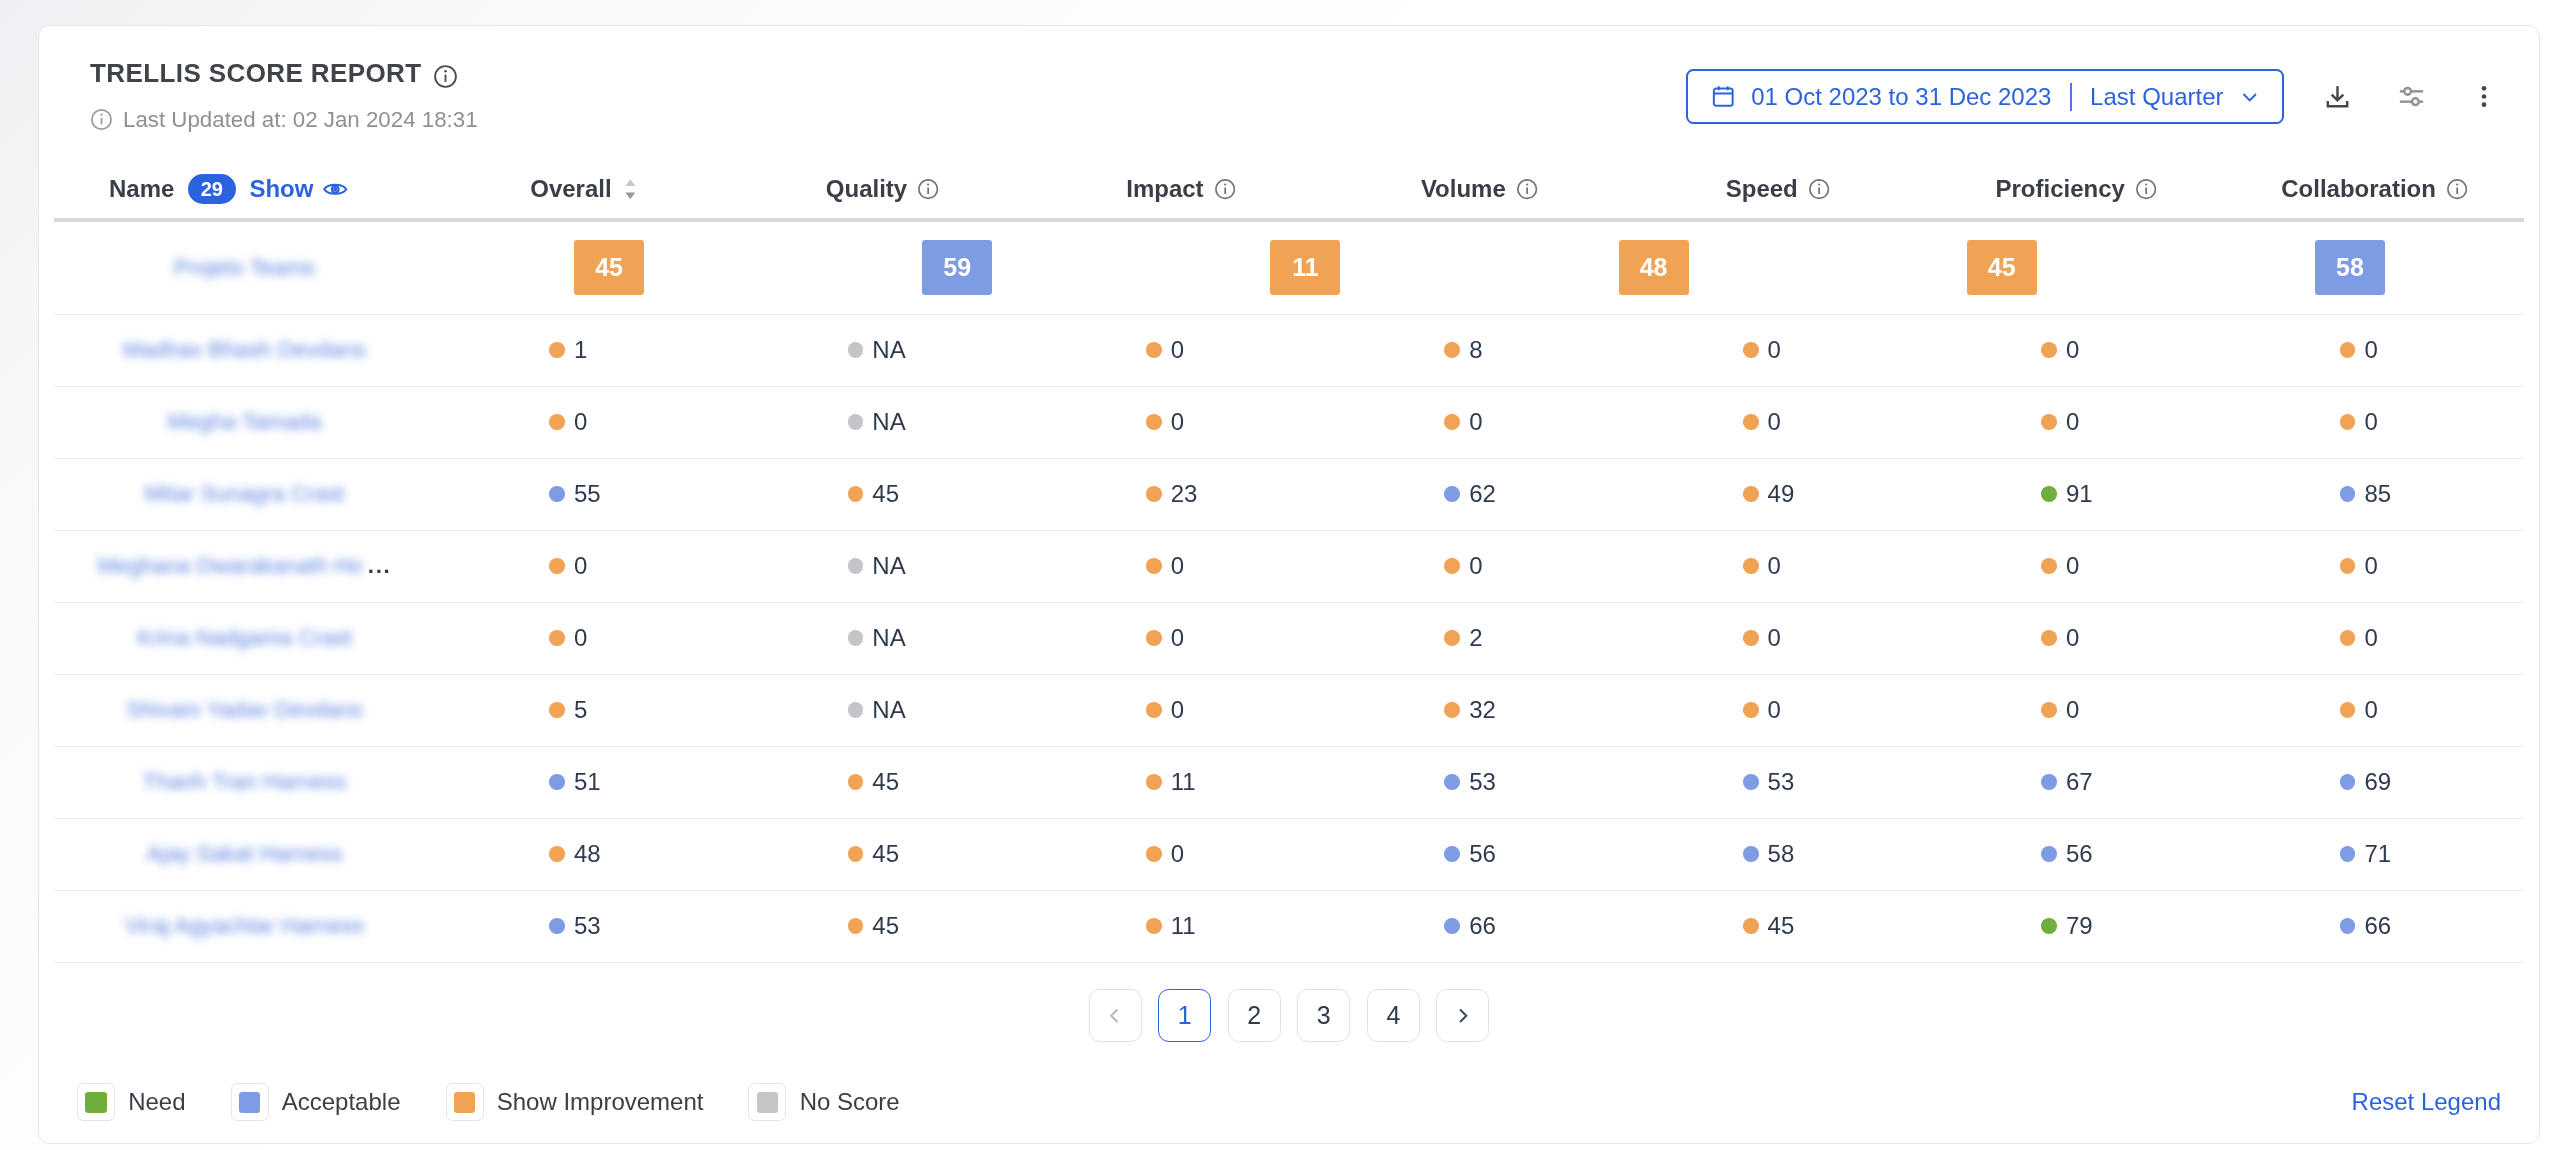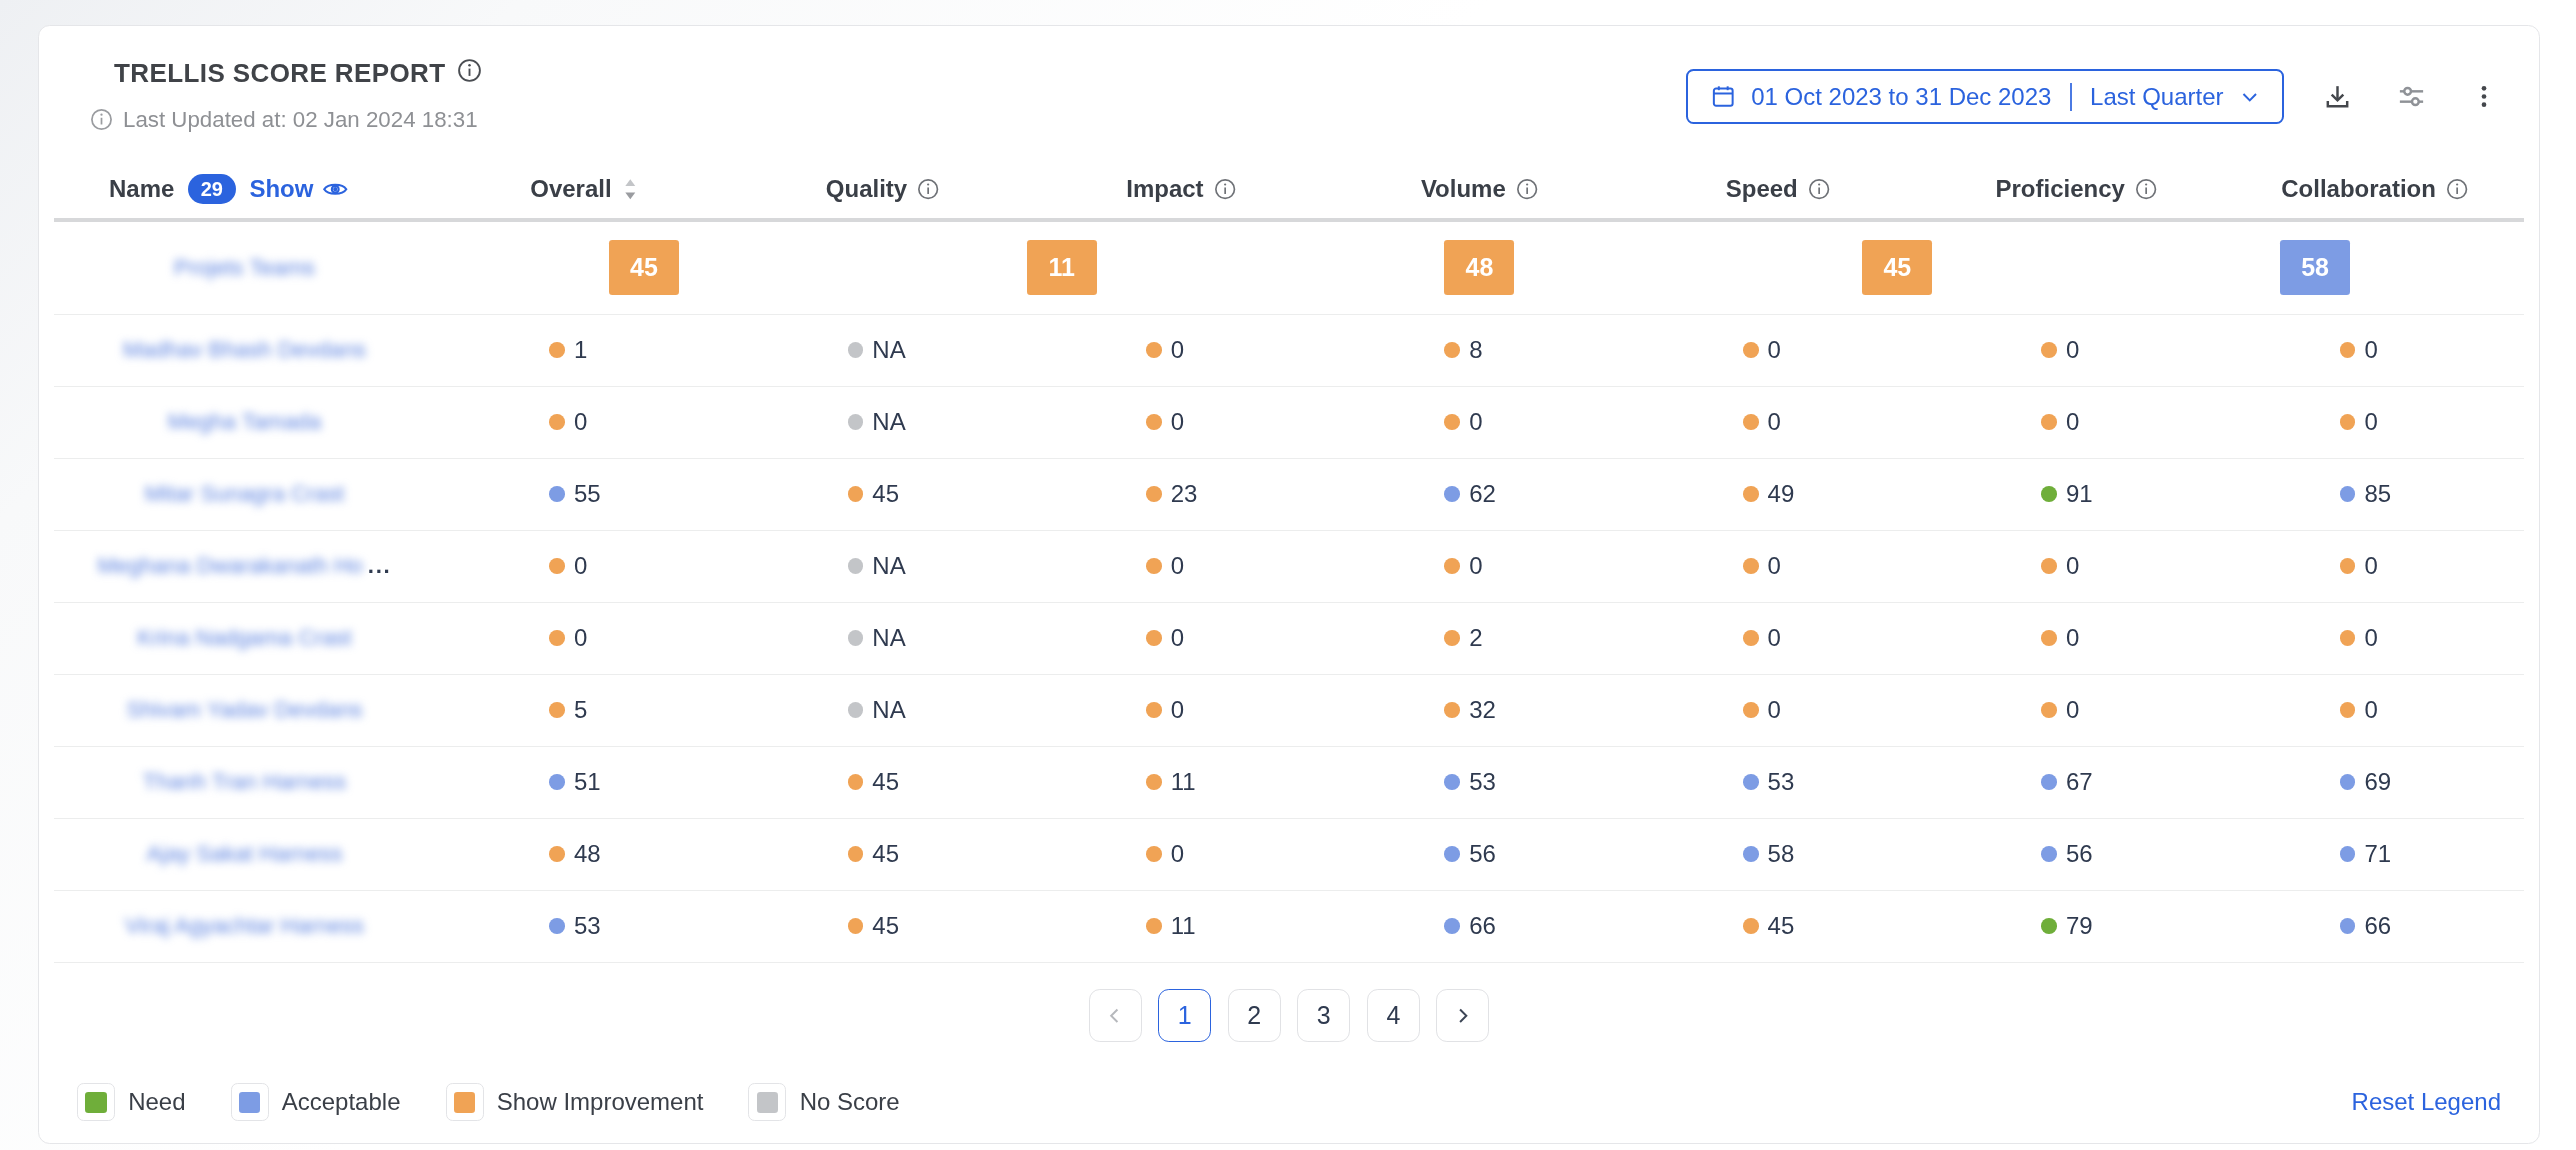--- a/index.html
+++ b/index.html
@@ -12,21 +12,21 @@
   }
   .card {
     position:absolute; left:38px; top:25px; width:2502px; height:1119px;
     background:#ffffff; border:1.7px solid #e5e6e9; border-radius:11.6px;
     padding:25px 15px 15px 15px;
     display:flex; flex-direction:column;
   }
   
   .topbar { display:flex; justify-content:space-between; align-items:flex-start; padding:6.6px 21.5px 0 36px; }
   .title-block {}
-  .title-row { display:flex; align-items:flex-start; gap:11.6px;margin-left:24px; }
+  .title-row { display:flex; align-items:flex-end; gap:11.6px; }
   .title { font-size:26px; font-weight:700; letter-spacing:0.4px; color:#404348; }
   .updated-row { display:flex; align-items:center; gap:10px; margin-top:18px; color:#8e9094; font-size:22.3px; }
   .controls { display:flex; align-items:center; gap:33px; margin-top:11.6px; }
   .date-pill {
     display:flex; align-items:center; gap:15px; height:55px; padding:0 21.5px;
     border:2.1px solid #2b63de; border-radius:7.4px; color:#2b63de; font-size:24px;
     background:#fff; cursor:pointer;
   }
   .date-sep { width:2.1px; height:28px; background:#2b63de; opacity:.85; margin:0 3.3px; }
   .icon-btn { background:none; border:none; cursor:pointer; display:flex; align-items:center; justify-content:center; padding:5px; }
@@ -227,20 +227,23 @@
       </div>
     <div class="rows">
         <div class="trow badge-row">
           <div class="td-name">
             <span class="blur-name">Projets Teams</span>
           </div>
           <div class="td-col">
             <div class="badge" style="background: rgb(240, 163, 85);">45</div>
           </div>
           <div class="td-col">
+            <div class="badge" style="background: rgb(125, 156, 228);">59</div>
+          </div>
+          <div class="td-col">
             <div class="badge" style="background: rgb(240, 163, 85);">11</div>
           </div>
           <div class="td-col">
             <div class="badge" style="background: rgb(240, 163, 85);">48</div>
           </div>
           <div class="td-col">
             <div class="badge" style="background: rgb(240, 163, 85);">45</div>
           </div>
           <div class="td-col">
             <div class="badge" style="background: rgb(125, 156, 228);">58</div>

